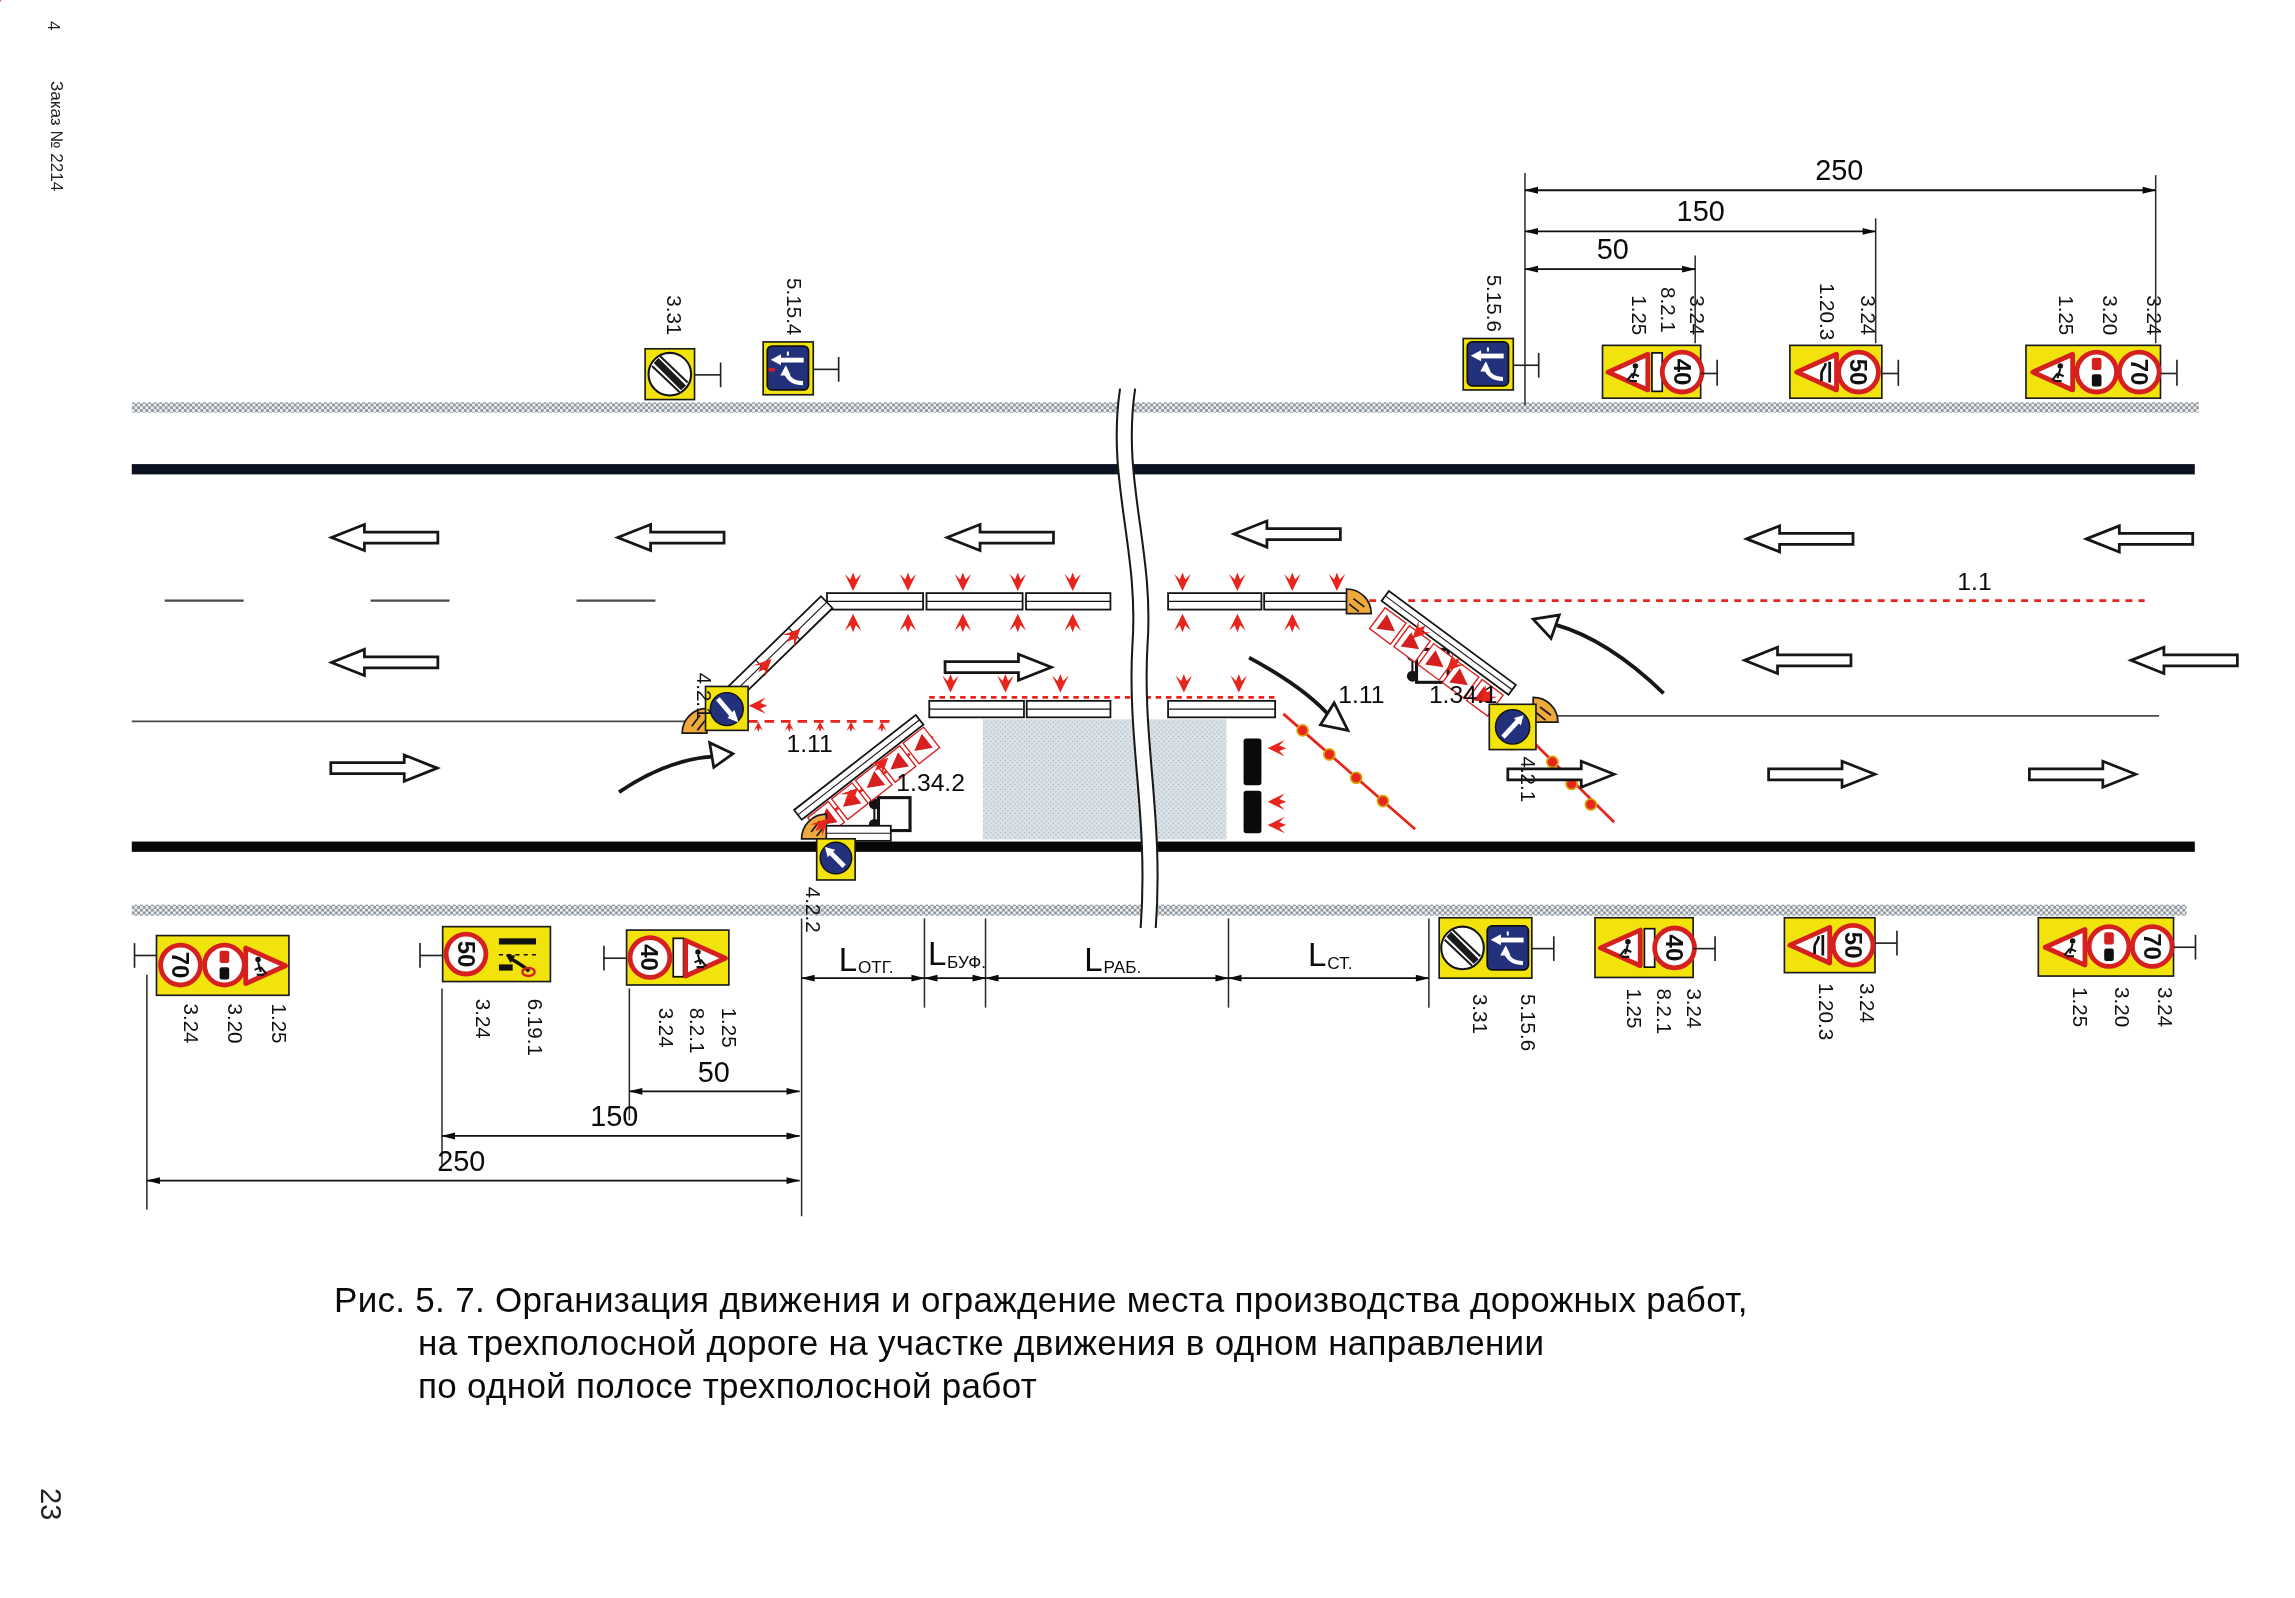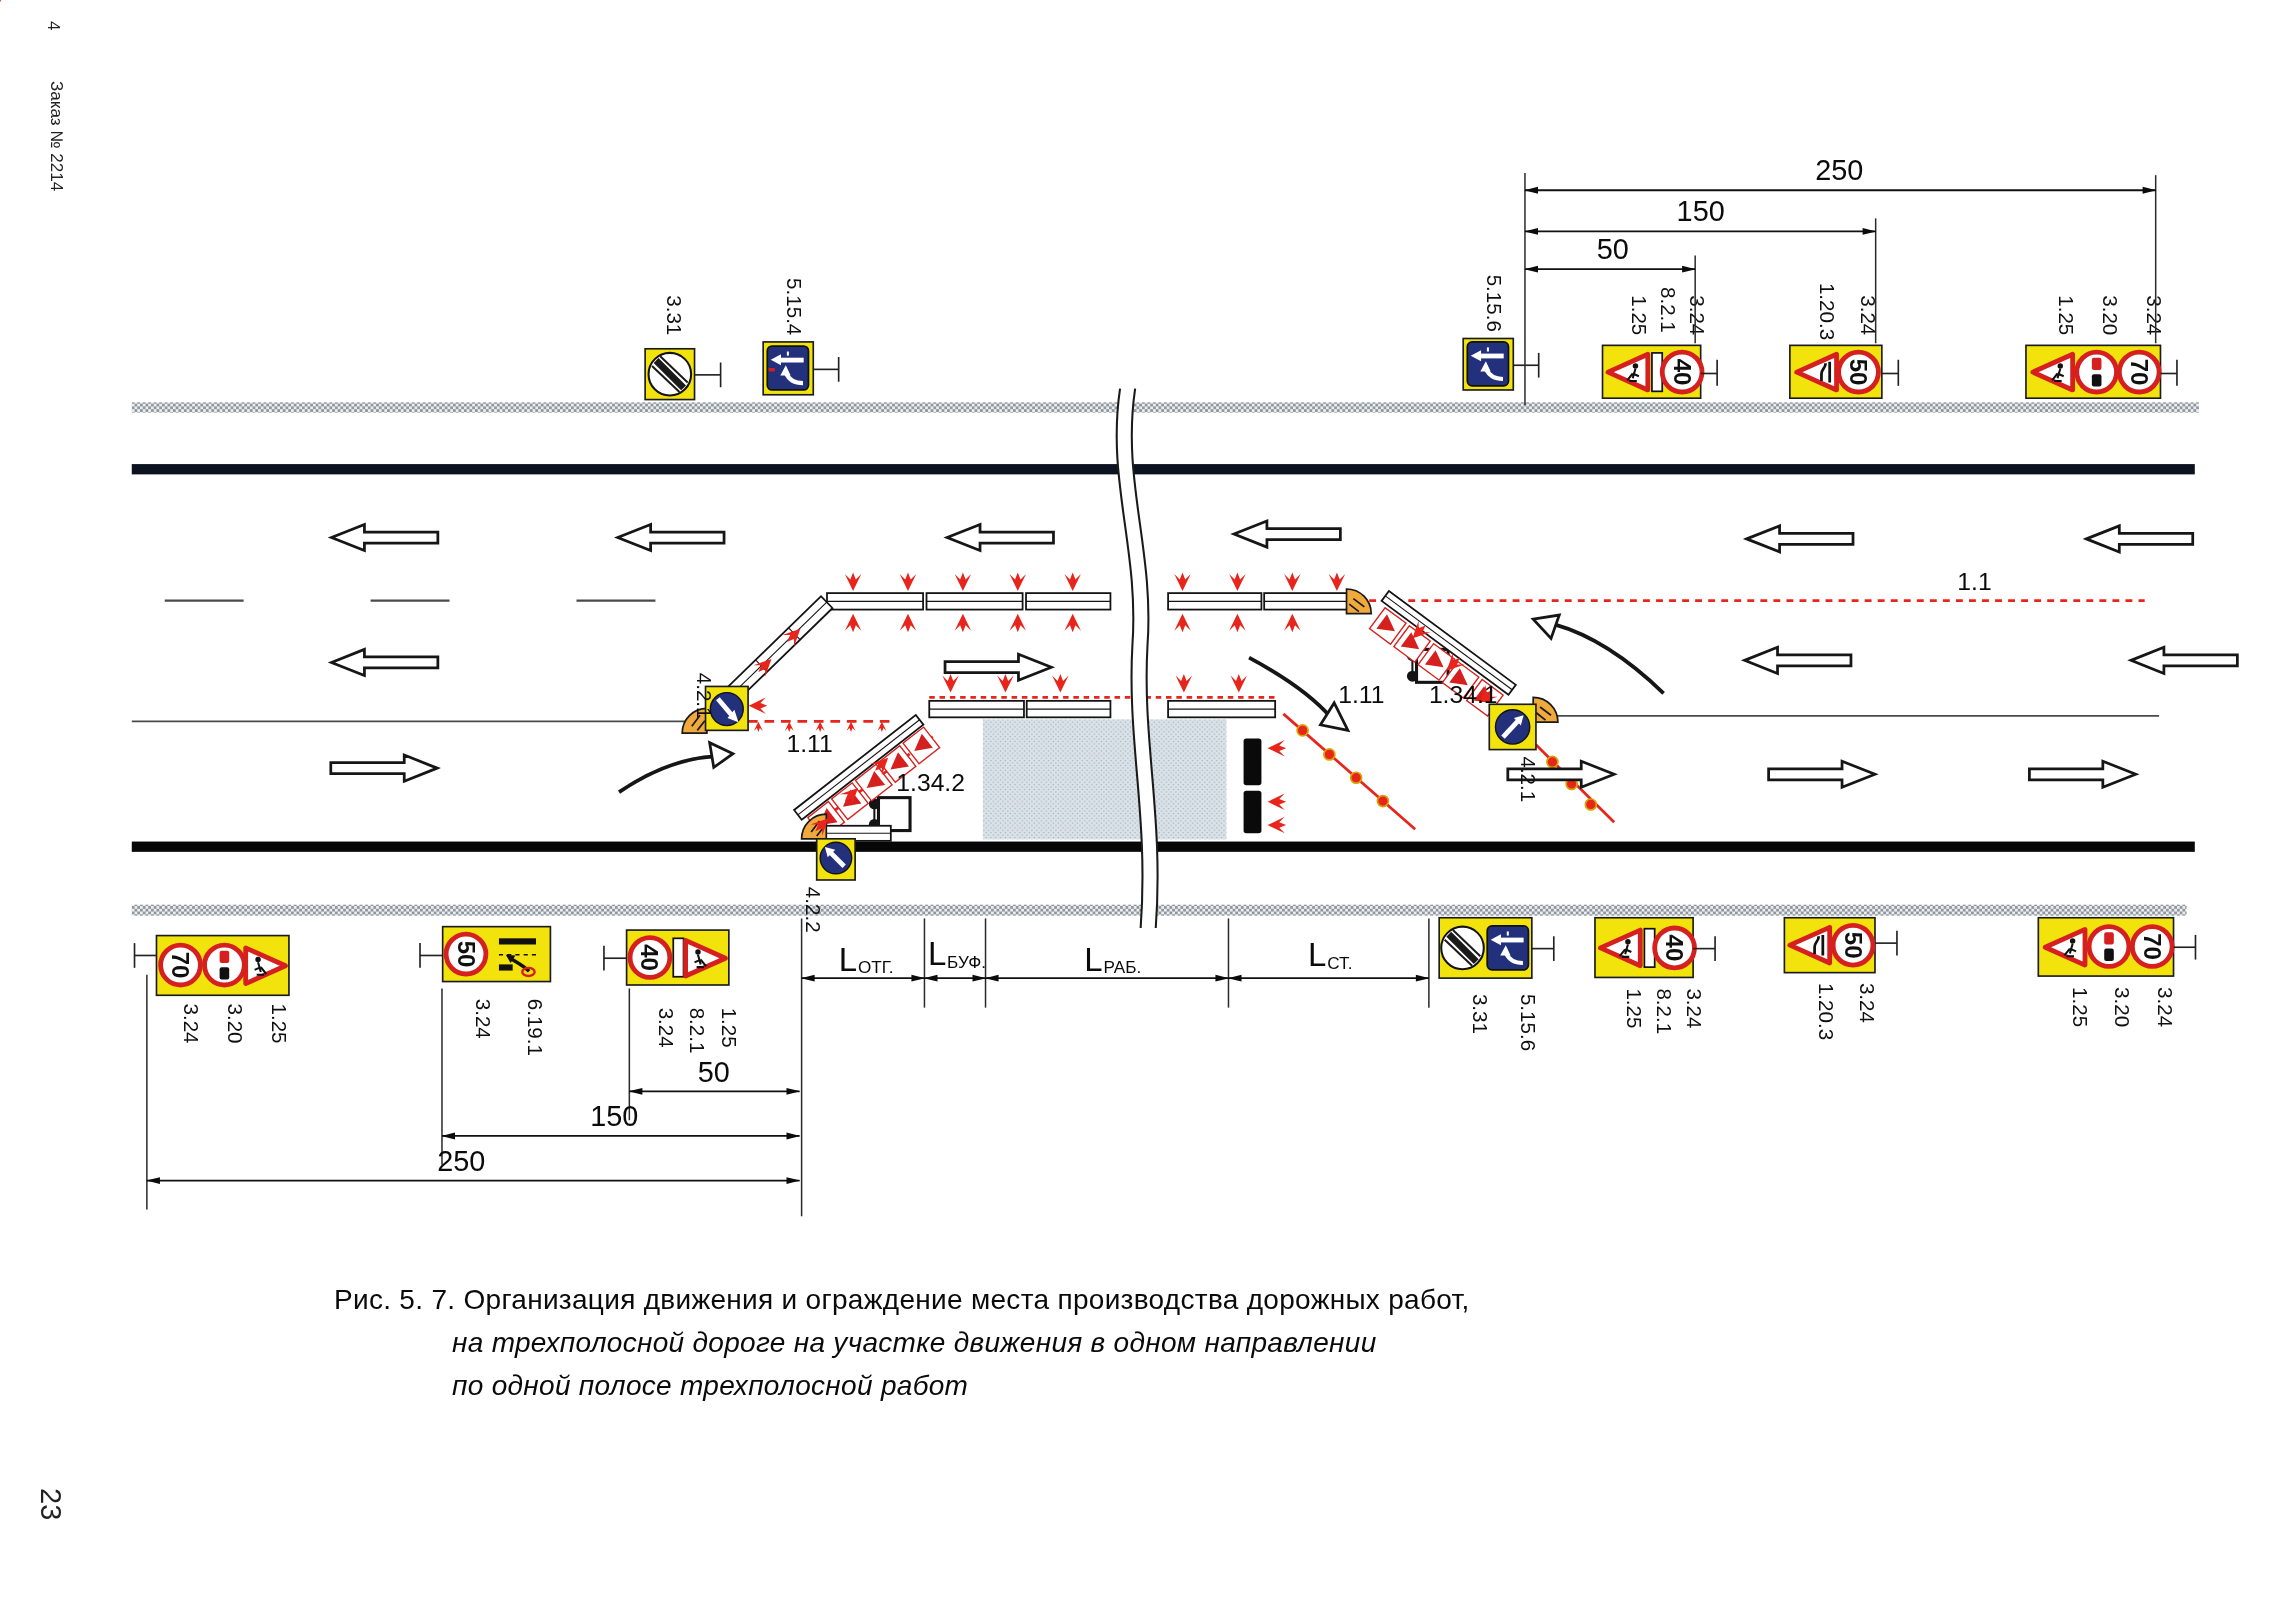--- a/index.html
+++ b/index.html
@@ -16,22 +16,22 @@
   .marklbl{font:400 36px "Liberation Sans",sans-serif;fill:#0b0b0b;}
   .siglbl{font:400 30px "Liberation Sans",sans-serif;fill:#101010;}
   .spd{font:700 35px "Liberation Sans",sans-serif;fill:#101010;}
   .panel{fill:#f2e30c;stroke:#1a1a1a;stroke-width:2.4;}
   .pole{stroke:#222;stroke-width:2.4;}
   .roadthin{stroke:#4a4a4a;stroke-width:2.6;}
   .redline{stroke:#e8251c;stroke-width:4;fill:none;}
   .curve{stroke:#161616;stroke-width:5.5;fill:none;}
   .curvehead{fill:#ffffff;stroke:#161616;stroke-width:4;}
   #caption{position:absolute;left:334px;top:1278px;width:1799px;
-           font-size:28px;line-height:43px;color:#0a0a0a;letter-spacing:0.3px;}
-  #caption .ind{display:block;margin-left:118px;font-style:italic;}
+           font-size:35px;line-height:43px;color:#0a0a0a;letter-spacing:0.3px;}
+  #caption .ind{display:block;margin-left:84px;}
   .margin-txt{position:absolute;color:#222;transform-origin:left top;}
   #m-top{left:63px;top:20.6px;font-size:17px;transform:rotate(90deg);}
   #m-order{left:66px;top:81px;font-size:17px;transform:rotate(90deg);}
   #m-page{left:67px;top:1488px;font-size:29px;transform:rotate(90deg);}
 </style>
 </head>
 <body>
 
 <div id="stage">
 

